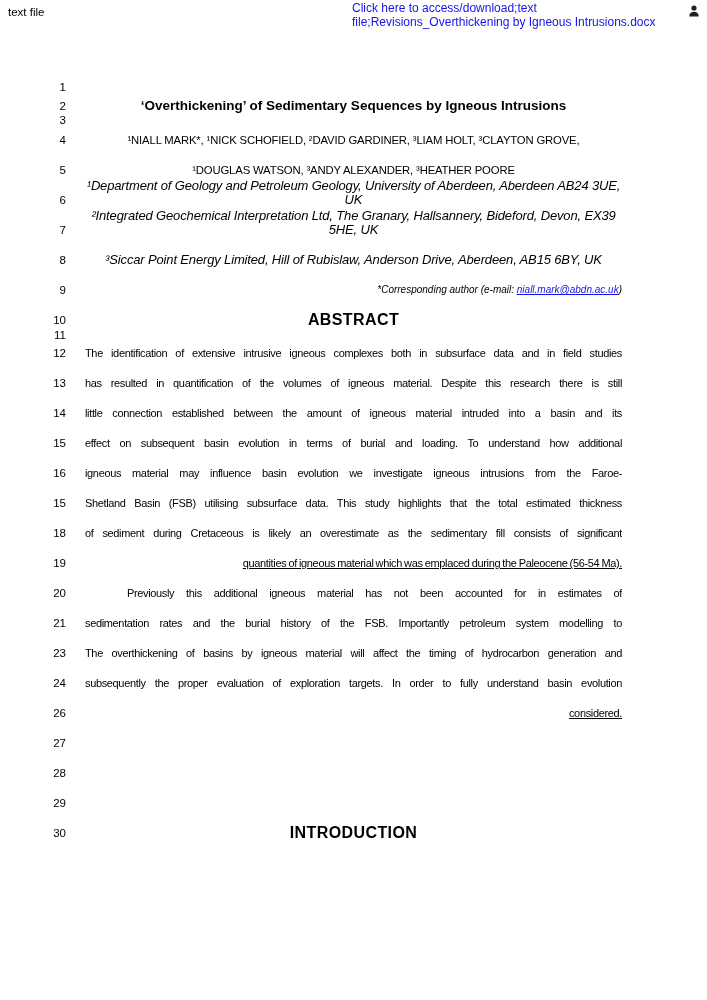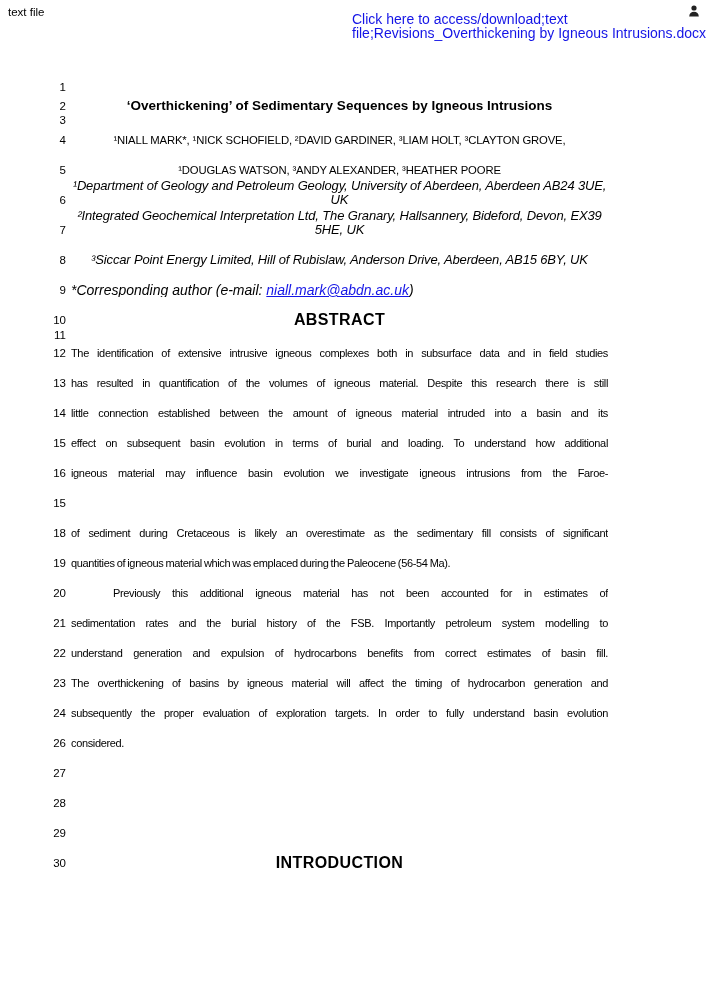--- a/index.html
+++ b/index.html
@@ -10,38 +10,38 @@
     font-family:"Liberation Sans",sans-serif;
     color:#000;
     overflow:hidden;
   }
   
   .file-label{
     position:absolute;left:8px;top:6px;
     font-size:11.5px;color:#000;
   }
   .dl-link{
-    position:absolute;left:352px;top:13px;
-    font-size:14px;line-height:13.5px;
+    position:absolute;left:352px;top:2px;
+    font-size:12px;line-height:13.5px;
     color:#1414e6;text-decoration:none;
     cursor:pointer;
   }
   .profile-btn{
     position:absolute;right:6px;top:4px;
     width:14px;height:14px;cursor:pointer;
   }
   
   .doc{position:absolute;left:0;top:78px;width:707px;}
   .row{display:flex;align-items:flex-end;}
   .num{
     flex:none;width:66px;text-align:right;
     font-size:11.5px;line-height:14px;color:#000;
   }
   .content{
-    width:537px;margin-left:5px;line-height:14px;
+    width:537px;margin-left:19px;line-height:14px;
     box-sizing:border-box;overflow:hidden;
   }
   
   .spacer-sm{height:16px}
   .title{height:19px}
   .spacer-xs{height:14px}
   .authors-first{height:20px}
   .authors{height:30px}
   .affiliation{height:30px}
   .email{height:30px}
@@ -53,31 +53,31 @@
   .body-indent{height:30px}
   .spacer{height:30px}
   
   .title .content{font-weight:bold;text-align:center;font-size:13.5px;}
   .authors-first .content,.authors .content{
     text-align:center;font-size:11.3px;letter-spacing:-0.15px;
   }
   .affiliation .content{
     text-align:center;font-style:italic;font-size:13px;letter-spacing:-0.15px;
   }
-  .email .content{text-align:left;font-style:italic;font-size:14px;}
+  .email .content{text-align:right;font-style:italic;font-size:10px;}
   .email .content a{color:#1414e6;text-decoration:underline;cursor:pointer;}
   .heading .content{font-weight:bold;font-size:16px;letter-spacing:0.4px;text-align:center;}
   .body-first .content,.body .content,.body-end .content,.body-indent .content{
     font-size:11px;letter-spacing:-0.35px;word-spacing:-0.6px;
   }
   .body-first .content,.body .content,.body-indent .content{
     text-align:justify;text-align-last:justify;
   }
   .body-indent .content{padding-left:42px;}
-  .body-end .content{text-align:left;}
+  .body-end .content{text-align:right;text-decoration:underline;}
 </style>
 </head>
 <body>
 
 <div class="page">
 
   <span class="file-label">text file</span>
 
   <a class="dl-link" href="#">
     <span>Click here to access/download;text</span><br>
@@ -151,42 +151,39 @@
       <div class="row body">
         <span class="num">15</span>
         <div class="content">effect on subsequent basin evolution in terms of burial and loading. To understand how additional</div>
       </div>
       <div class="row body">
         <span class="num">16</span>
         <div class="content">igneous material may influence basin evolution we investigate igneous intrusions from the Faroe-</div>
       </div>
       <div class="row body">
         <span class="num">15</span>
+        <div class="content">Shetland Basin (FSB) utilising subsurface data.  This study highlights that the total estimated thickness</div>
       </div>
       <div class="row body">
         <span class="num">18</span>
         <div class="content">of sediment during Cretaceous is likely an overestimate as the sedimentary fill consists of significant</div>
       </div>
       <div class="row body-end">
         <span class="num">19</span>
         <div class="content">quantities of igneous material which was emplaced during the Paleocene (56-54 Ma).</div>
       </div>
       <div class="row body-indent">
         <span class="num">20</span>
         <div class="content">Previously this additional igneous material has not been accounted for in estimates of</div>
       </div>
       <div class="row body">
         <span class="num">21</span>
         <div class="content">sedimentation rates and the burial history of the FSB.  Importantly petroleum system modelling to</div>
       </div>
       <div class="row body">
-        <span class="num">22</span>
-        <div class="content">understand generation and expulsion of hydrocarbons benefits from correct estimates of basin fill.</div>
-      </div>
-      <div class="row body">
         <span class="num">23</span>
         <div class="content">The overthickening of basins by igneous material will affect the timing of hydrocarbon generation and</div>
       </div>
       <div class="row body">
         <span class="num">24</span>
         <div class="content">subsequently the proper evaluation of exploration targets.  In order to fully understand basin evolution</div>
       </div>
       <div class="row body-end">
         <span class="num">26</span>
         <div class="content">considered.</div>

